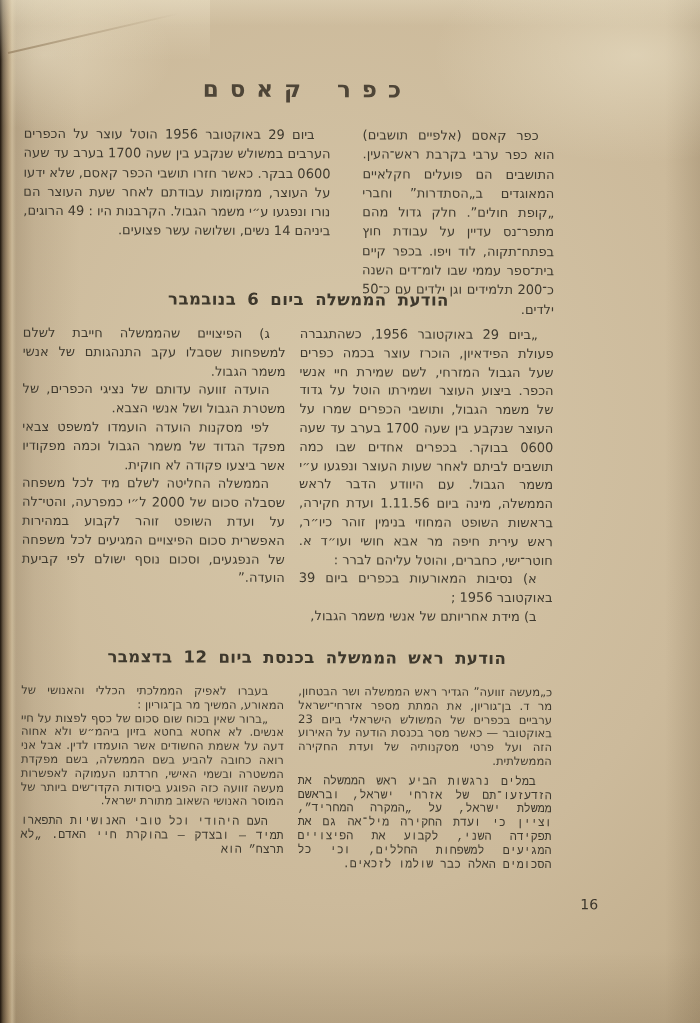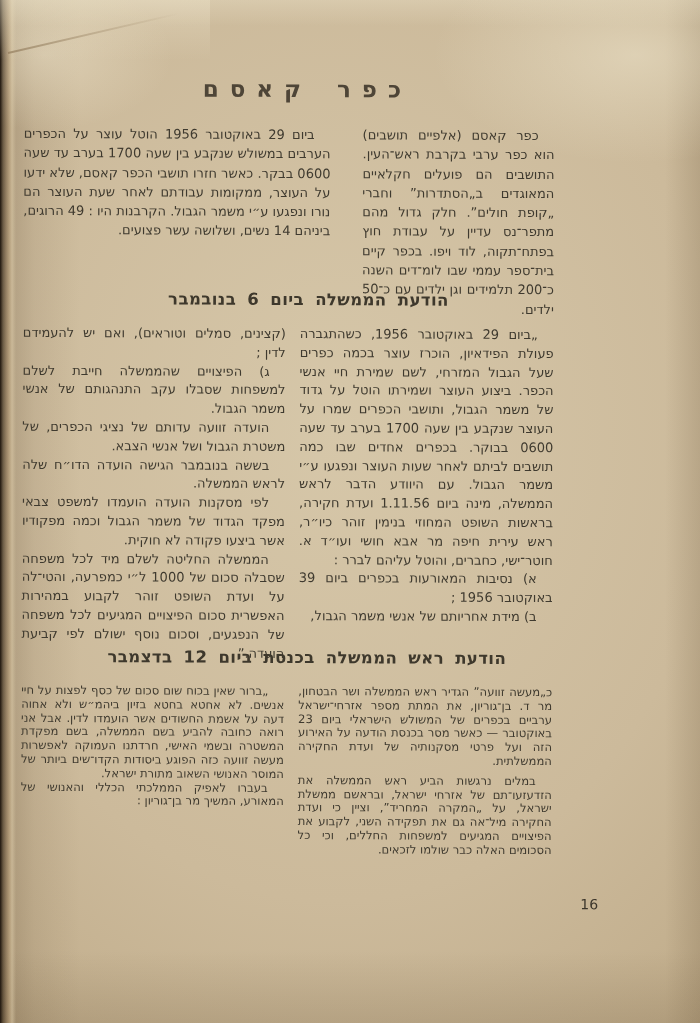--- a/index.html
+++ b/index.html
@@ -40,21 +40,21 @@
     font-size:16.5px;font-weight:700;color:#3e382c;word-spacing:5px;letter-spacing:.4px;
   }
   .h2a{top:290px;}
   .h2b{top:648px;}
   .sec{position:absolute;left:0;width:531px;display:grid;color:#3f3a2f;}
   .sec p{margin:0;text-align:justify;}
   .sec1{top:125px;grid-template-columns:192px 307px;column-gap:32px;font-size:13px;line-height:19.3px;}
   .sec2{top:325px;grid-template-columns:254px 263px;column-gap:14px;font-size:13px;line-height:18.8px;}
   .sec3{top:685px;grid-template-columns:254px 263px;column-gap:14px;font-size:11.6px;line-height:13.8px;}
   .indent{text-indent:16px;}
-  .sp-top{margin-top:6px !important;}
+  .sp-top{margin-top:6px !important;font-family:Liberation Mono, monospace;}
   .pagenum{position:absolute;left:560px;top:895px;font-size:14px;color:#3c362b;}
 </style>
 </head>
 <body>
 
 <div class="binding"></div>
 <div class="fold"></div>
 <div class="crease"></div>
 
 <div class="print" dir="rtl">
@@ -72,37 +72,36 @@
 
   <h2 class="heading h2a">הודעת הממשלה ביום 6 בנובמבר</h2>
 
   <section class="sec sec2">
     <div>
       <p class="indent">„ביום 29 באוקטובר 1956, כשהתגברה פעולת הפידאיון, הוכרז עוצר בכמה כפרים שעל הגבול המזרחי, לשם שמירת חיי אנשי הכפר. ביצוע העוצר ושמירתו הוטל על גדוד של משמר הגבול, ותושבי הכפרים שמרו על העוצר שנקבע בין שעה 1700 בערב עד שעה 0600 בבוקר. בכפרים אחדים שבו כמה תושבים לביתם לאחר שעות העוצר ונפגעו ע״י משמר הגבול. עם היוודע הדבר לראש הממשלה, מינה ביום 1.11.56 ועדת חקירה, בראשות השופט המחוזי בנימין זוהר כיו״ר, ראש עירית חיפה מר אבא חושי ועו״ד א. חוטר־ישי, כחברים, והוטל עליהם לברר :</p>
       <p class="indent">א) נסיבות המאורעות בכפרים ביום 39 באוקטובר 1956 ;</p>
       <p class="indent">ב) מידת אחריותם של אנשי משמר הגבול,</p>
     </div>
     <div>
-      <p>(קצינים, סמלים וטוראים), ואם יש להעמידם לדין ;</p>
       <p class="indent">ג) הפיצויים שהממשלה חייבת לשלם למשפחות שסבלו עקב התנהגותם של אנשי משמר הגבול.</p>
       <p class="indent">הועדה זוועה עדותם של נציגי הכפרים, של משטרת הגבול ושל אנשי הצבא.</p>
-      <p class="indent">בששה בנובמבר הגישה הועדה הדו״ח שלה לראש הממשלה.</p>
       <p class="indent">לפי מסקנות הועדה הועמדו למשפט צבאי מפקד הגדוד של משמר הגבול וכמה מפקודיו אשר ביצעו פקודה לא חוקית.</p>
-      <p class="indent">הממשלה החליטה לשלם מיד לכל משפחה שסבלה סכום של 1000 ל״י כמפרעה, והטי־לה על ועדת השופט זוהר לקבוע במהירות האפשרית סכום הפיצויים המגיעים לכל משפחה של הנפגעים, וסכום נוסף ישולם לפי קביעת הועדה.”</p>
+      <p class="indent">הממשלה החליטה לשלם מיד לכל משפחה שסבלה סכום של 2000 ל״י כמפרעה, והטי־לה על ועדת השופט זוהר לקבוע במהירות האפשרית סכום הפיצויים המגיעים לכל משפחה של הנפגעים, וסכום נוסף ישולם לפי קביעת הועדה.”</p>
     </div>
   </section>
 
   <h2 class="heading h2b">הודעת ראש הממשלה בכנסת ביום 12 בדצמבר</h2>
 
   <section class="sec sec3">
     <div>
       <p>כ„מעשה זוועה” הגדיר ראש הממשלה ושר הבטחון, מר ד. בן־גוריון, את המתת מספר אזרחי־ישראל ערביים בכפרים של המשולש הישראלי ביום 23 באוקטובר — כאשר מסר בכנסת הודעה על האירוע הזה ועל פרטי מסקנותיה של ועדת החקירה הממשלתית.</p>
       <p class="indent sp-top">במלים נרגשות הביע ראש הממשלה את הזדעזעו־תם של אזרחי ישראל, ובראשם ממשלת ישראל, על „המקרה המחריד”, וציין כי ועדת החקירה מיל־אה גם את תפקידה השני, לקבוע את הפיצויים המגיעים למשפחות החללים, וכי כל הסכומים האלה כבר שולמו לזכאים.</p>
     </div>
     <div>
+      <p class="indent">בעברו לאפיק הממלכתי הכללי והאנושי של המאורע, המשיך מר בן־גוריון :</p>
       <p class="indent">„ברור שאין בכוח שום סכום של כסף לפצות על חיי אנשים. לא אחטא בחטא בזיון ביהמ״ש ולא אחוה דעה על אשמת החשודים אשר הועמדו לדין. אבל אני רואה כחובה להביע בשם הממשלה, בשם מפקדת המשטרה ובשמי האישי, חרדתנו העמוקה לאפשרות מעשה זוועה כזה הפוגע ביסודות הקדו־שים ביותר של המוסר האנושי השאוב מתורת ישראל.</p>
-      <p class="indent">בעברו לאפיק הממלכתי הכללי והאנושי של המאורע, המשיך מר בן־גוריון :</p>
+      <p class="indent sp-top">העם היהודי וכל טובי האנושיות התפארו תמיד — ובצדק — בהוקרת חיי האדם. „לא תרצח” הוא</p>
     </div>
   </section>
 
   <div class="pagenum">16</div>
 
 </div>
 
 </body></html>

